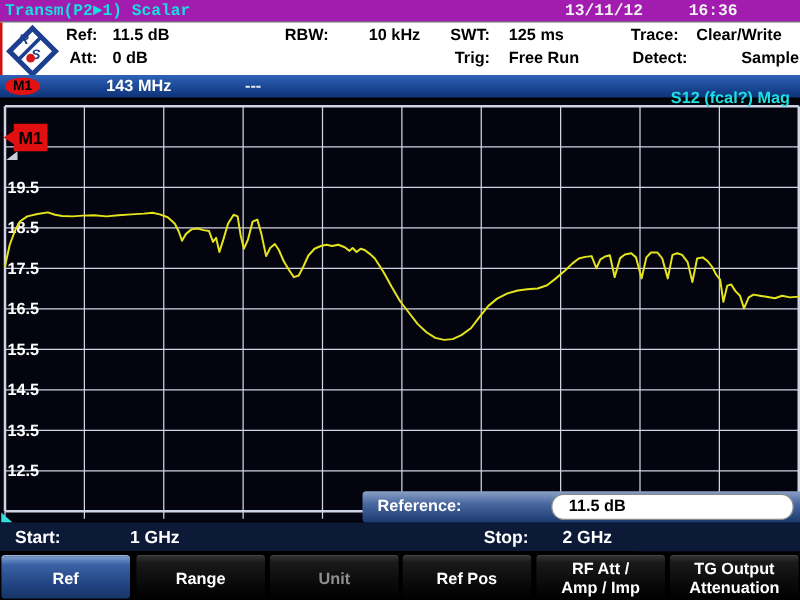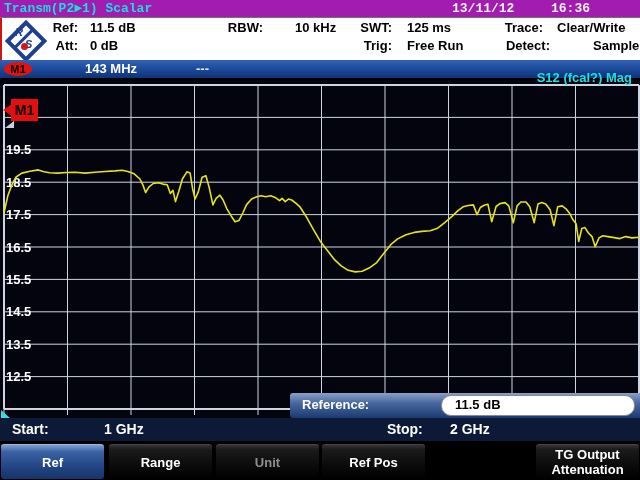--- a/index.html
+++ b/index.html
@@ -194,19 +194,23 @@
         <span></span>
     </div>
     <div class="softkey sk2 disabled">
       <span>Unit</span>
         <span></span>
     </div>
     <div class="softkey sk3">
       <span>Ref Pos</span>
         <span></span>
     </div>
+    <div class="softkey sk4">
+      <span>RF Att /</span>
+        <span>Amp / Imp</span>
+    </div>
     <div class="softkey sk5">
       <span>TG Output</span>
         <span>Attenuation</span>
     </div>
   </div>
 
 </div>
 
 </body></html>

